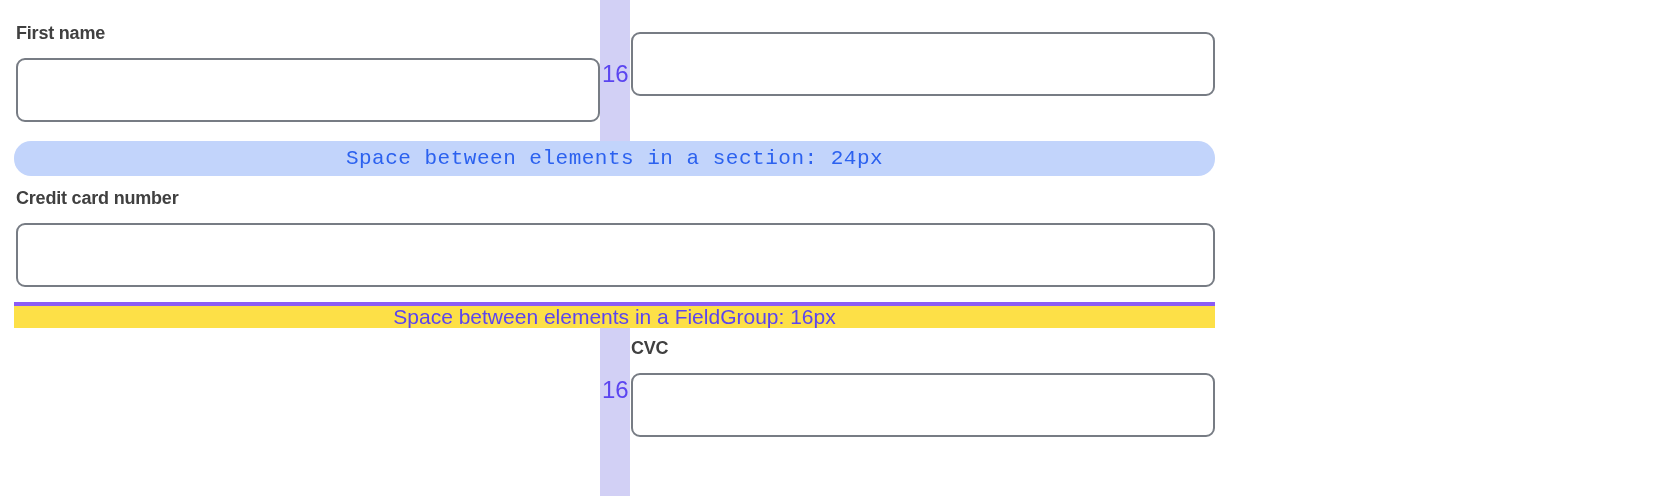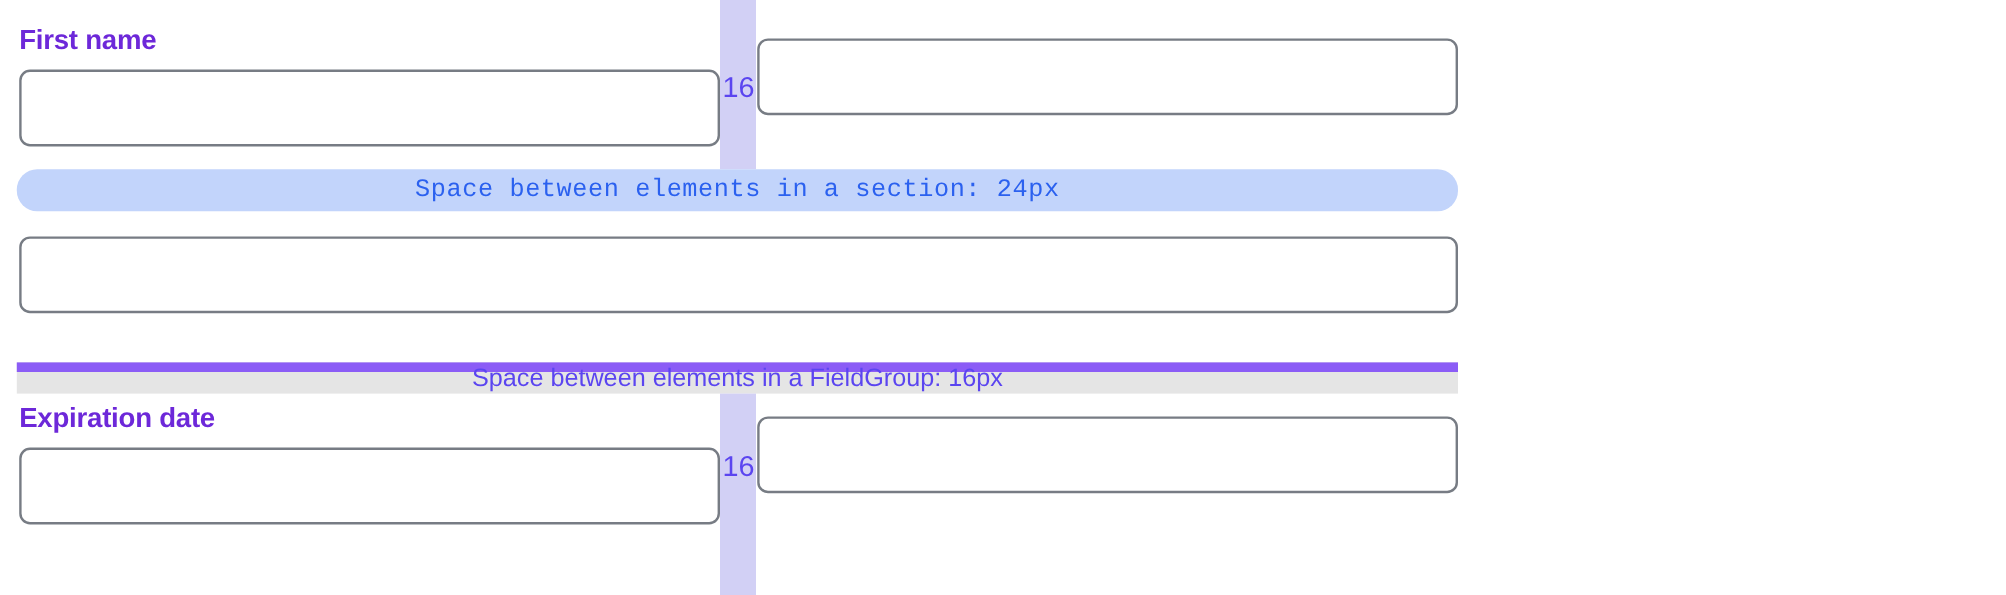--- a/index.html
+++ b/index.html
@@ -20,23 +20,23 @@
     height: 496px;
   }
 
   
   .field {
     position: absolute;
     box-sizing: border-box;
   }
   .field-label {
     font-family: "Liberation Sans", sans-serif;
-    font-size: 23px;
+    font-size: 18px;
     font-weight: bold;
-    color: #6d28d9;
+    color: #404040;
     line-height: 26px;
     letter-spacing: -0.2px;
     white-space: nowrap;
   }
   .field-input {
     display: block;
     box-sizing: border-box;
     width: 100%;
     height: 64px;
     margin: 0;
@@ -77,23 +77,22 @@
     background: #c2d4fb;
   }
   .gap-bar.section .gap-bar-text {
     font-family: "Liberation Mono", "DejaVu Sans Mono", monospace;
     font-size: 21px;
     color: #2b61ef;
     letter-spacing: 0.5px;
     white-space: nowrap;
   }
   .gap-bar.fieldgroup {
-    background: #e5e5e5;
-    border-top: 8px solid #8b5cf6;
-    align-items: flex-end;
+    background: #fde047;
+    border-top: 4px solid #8b5cf6;
   }
   .gap-bar.fieldgroup .gap-bar-text {
     font-family: "Liberation Sans", sans-serif;
     font-size: 21px;
     color: #5b45f0;
     white-space: nowrap;
   }
 </style>
 </head>
 <body>
@@ -110,32 +109,30 @@
 
   <div class="field" style="left:631px; top:20px; width:584px;">
     <input class="field-input" type="text" style="margin-top: 12px;" placeholder="">
   </div>
 
   <div class="gap-bar section" style="left:14px; top:141px; width:1201px; height:35px;border-radius:17px;">
     <span class="gap-bar-text">Space between elements in a section: 24px</span>
   </div>
 
   <div class="field" style="left:16px; top:185px; width:1199px;">
+    <div class="field-label">Credit card number</div>
     <input class="field-input" type="text" style="margin-top: 12px;" placeholder="">
   </div>
 
   <div class="gap-bar fieldgroup" style="left:14px; top:302px; width:1201px; height:26px;">
     <span class="gap-bar-text">Space between elements in a FieldGroup: 16px</span>
   </div>
 
   <div class="gap-col" style="left:600px; top:328px; width:30px; height:168px;"></div>
   <div class="gap-col-label" style="left:602px; top:379px;">16</div>
 
-  <div class="field" style="left:16px; top:335px; width:584px;">
-    <div class="field-label">Expiration date</div>
-    <input class="field-input" type="text" style="margin-top: 12px;" placeholder="">
-  </div>
 
   <div class="field" style="left:631px; top:335px; width:584px;">
+    <div class="field-label">CVC</div>
     <input class="field-input" type="text" style="margin-top: 12px;" placeholder="">
   </div>
 
 </div>
 
 </body></html>

